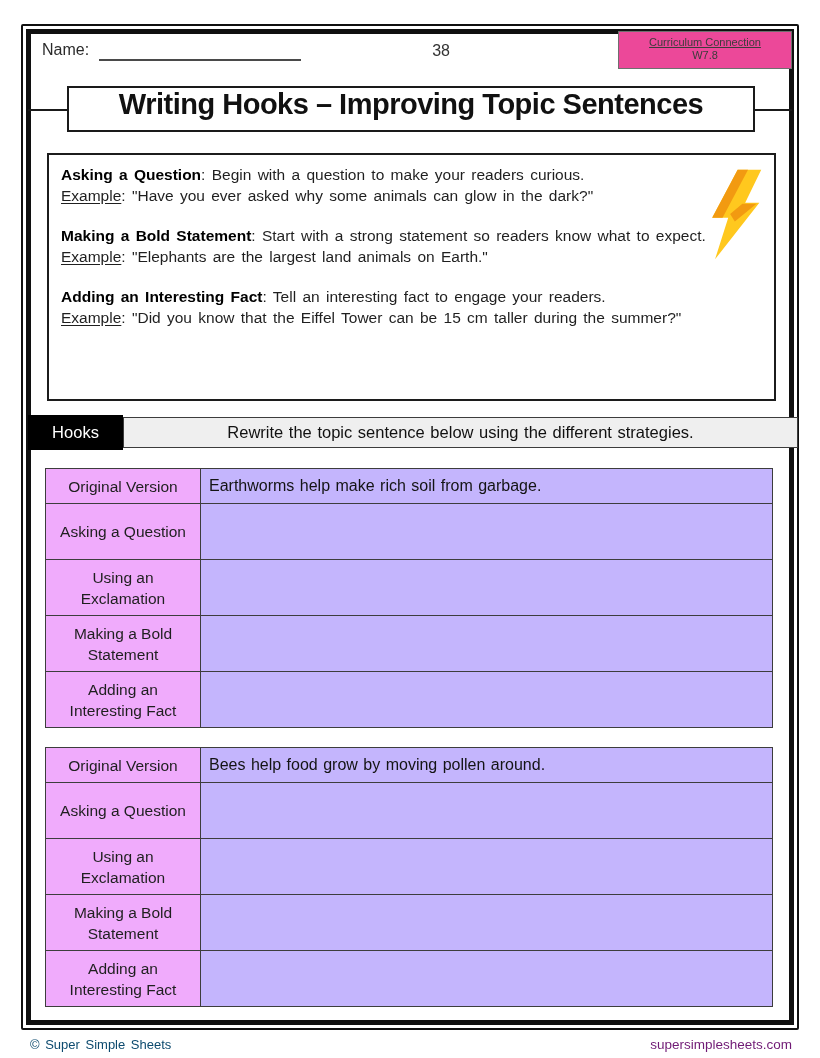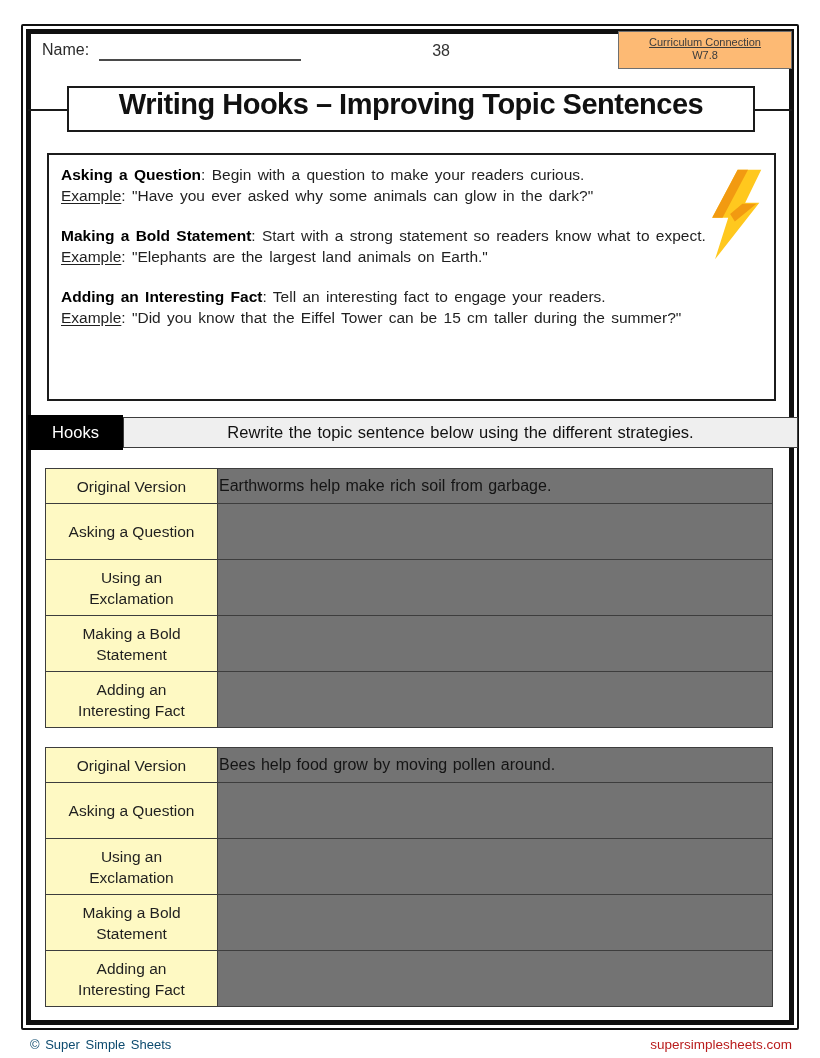--- a/index.html
+++ b/index.html
@@ -27,21 +27,21 @@
   .name-line {
     position: absolute; left: 99px; top: 59px; width: 202px; height: 1px;
     border-bottom: 2px solid #4a4a4a;
   }
   .page-number {
     position: absolute; left: 370px; top: 42px; width: 80px;
     text-align: right; font-size: 16px; color: #333;
   }
   .curriculum-box {
     position: absolute; left: 618px; top: 31px; width: 174px; height: 38px;
-    background: #fdba74; border: 1.3px solid #6f6f6f;
+    background: #ec4899; border: 1.3px solid #6f6f6f;
     text-align: center; padding-top: 4px; z-index: 5;
   }
   .curriculum-box .cc-title { font-size: 11px; color: #3c3c3c; text-decoration: underline; }
   .curriculum-box .cc-code { font-size: 11px; color: #3c3c3c; margin-top: 1px; }
 
   
   .title-rule {
     position: absolute; left: 28px; top: 109px; width: 764px; height: 0;
     border-top: 2px solid #1a1a1a; z-index: 1;
   }
@@ -85,35 +85,35 @@
 
   
   table.ws {
     position: absolute; left: 45px; width: 728px;
     border-collapse: collapse; table-layout: fixed;
   }
   table.ws.t1 { top: 468px; }
   table.ws.t2 { top: 747px; }
   table.ws td { border: 1.7px solid #3d3d3d; vertical-align: middle; }
   td.t-label {
-    width: 172px; background: #fef9c3; text-align: center;
+    width: 155px; background: #f0abfc; text-align: center;
     font-size: 15.5px; line-height: 21px; color: #1f1f1f; padding: 4px 14px;
   }
-  td.t-value { font-size: 16px; color: #141414; padding: 4px 1px; background: #737373; word-spacing: 1px; }
+  td.t-value { font-size: 16px; color: #141414; padding: 4px 8px; background: #c4b5fd; word-spacing: 1px; }
   tr.h-sm { height: 35px; }
   tr.h-lg { height: 56px; }
 
   
   .footer-left {
     position: absolute; left: 30px; top: 1037px;
     font-size: 13px; color: #0c4a6e; word-spacing: 2px;
   }
   .footer-right {
     position: absolute; right: 28px; top: 1037px;
-    font-size: 13.5px; color: #b91c1c;
+    font-size: 13.5px; color: #701a75;
   }
 </style>
 </head>
 <body>
 
 <div class="frame-outer">
   <div class="frame-inner"></div>
 </div>
 
 <div class="name-row">Name:</div>

